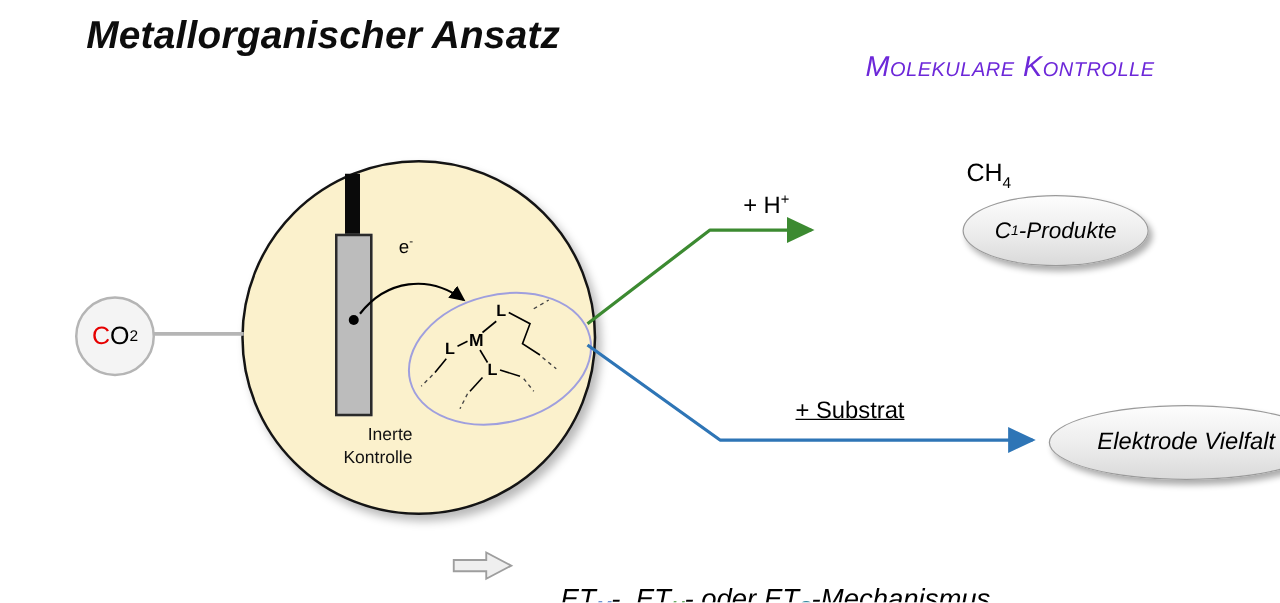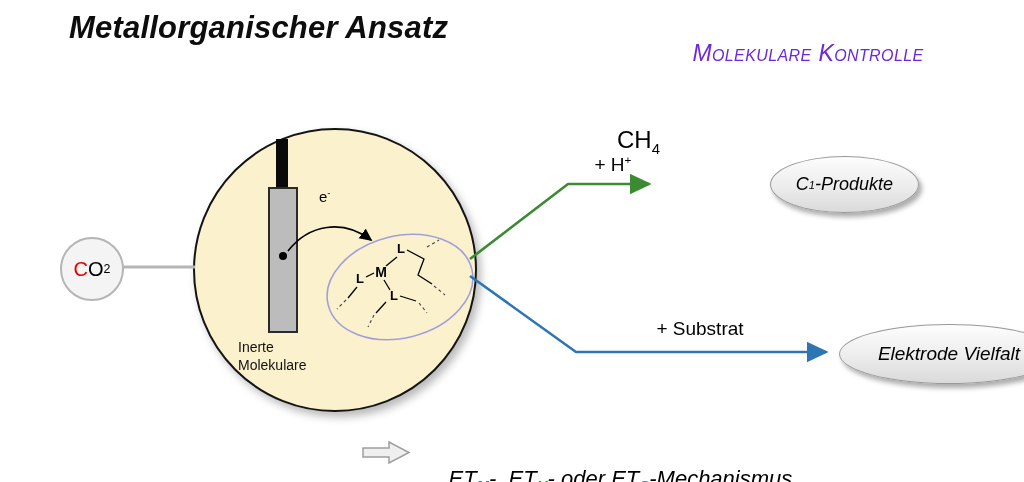--- a/index.html
+++ b/index.html
@@ -36,27 +36,27 @@
     box-shadow:4px 5px 8px rgba(0,0,0,0.28);
   }
   .electrode-stem{left:233px;top:139px;width:12px;height:50px;background:#0a0a0a;z-index:2;}
   .electrode-body{
     left:225px;top:187px;width:30px;height:146px;background:#bcbcbc;
     border:2px solid #2a2a2a;box-sizing:border-box;z-index:2;
   }
   .electrode-dot{left:236px;top:252px;width:8px;height:8px;border-radius:50%;background:#000;z-index:3;}
   .electron{left:276px;top:188px;font-size:15px;z-index:4;}
   .electrode-label{
-    left:195px;top:338px;width:92px;text-align:left;font-size:14px;line-height:18px;z-index:4;color:#111;
+    left:195px;top:338px;width:92px;text-align:right;font-size:14px;line-height:18px;z-index:4;color:#111;
   }
   
   .h-label{left:528px;top:153px;width:84px;text-align:center;font-size:19px;z-index:4;}
-  .substrate-label{left:592px;top:318px;width:130px;text-align:center;font-size:19px;z-index:4;}
+  .substrate-label{left:572px;top:318px;width:130px;text-align:center;font-size:19px;z-index:4;text-decoration:underline;}
   
-  .products{left:574px;top:126px;width:140px;text-align:left;font-size:24px;line-height:27px;z-index:4;}
+  .products{left:626px;top:126px;width:140px;text-align:right;font-size:20px;line-height:27px;z-index:4;}
   
   .bubble{
     border-radius:50%;
     background:linear-gradient(180deg,#fdfdfd 0%,#ececec 55%,#dadada 100%);
     border:1px solid #9a9a9a;
     box-shadow:3px 4px 5px rgba(0,0,0,0.33);
     display:flex;align-items:center;justify-content:center;
     font-style:italic;z-index:4;
   }
   .bubble-c1{left:727px;top:156px;width:147px;height:55px;font-size:18px;}
@@ -142,21 +142,21 @@
       <span>O</span>
       <sub>2</sub>
   </div>
 
   <div class="abs electron">
     <span>e</span><sup>-</sup>
   </div>
 
   <div class="abs electrode-label">
     <div>Inerte</div>
-    <div>Molekulare</div>
+    <div>Kontrolle</div>
   </div>
 
   <div class="abs h-label">
     <span>+ H</span><sup>+</sup>
   </div>
 
   <div class="abs substrate-label">+ Substrat</div>
 
   <div class="abs products">
     <div><span>CH</span><sub>4</sub></div>

